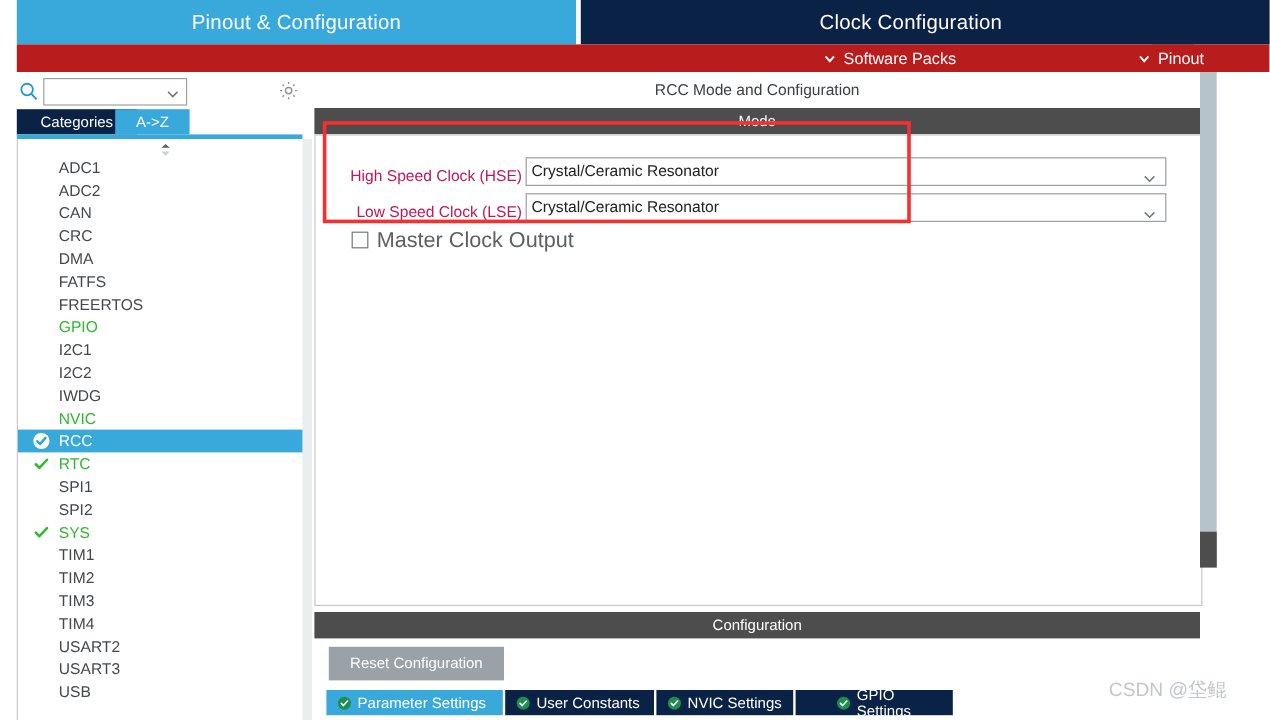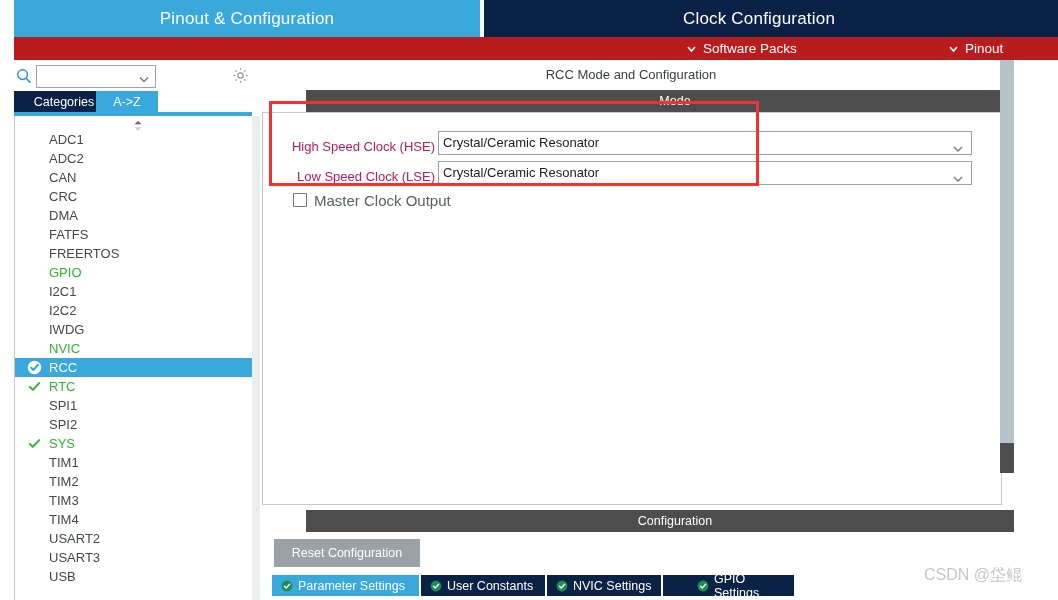--- a/index.html
+++ b/index.html
@@ -73,42 +73,42 @@
   .rightpanel { position:absolute; left:262px; top:60px; width:796px; height:540px; background:#ffffff; }
 
   .panel-title {
     position:absolute; left:0; top:0; width:738px; height:28px;
     display:flex; align-items:center; justify-content:center;
     font-size:13px; color:#3b3f42; background:#ffffff;
   }
   .section-head {
     position:absolute; height:22px; width:738px;
     display:flex; align-items:center; justify-content:center;
-    background:#4d4d4d; color:#ffffff; font-size:12.5px;margin-left:44px;
+    background:#4d4d4d; color:#ffffff; font-size:12.5px;
   }
   .mode-box {
     position:absolute; left:0; top:110px; width:738px; height:333px;
     border:1px solid #c8c8c8; background:#ffffff;
   }
   .field-row { position:absolute; left:0; height:24px; }
   .field-label {
     position:absolute; top:4px; height:24px; line-height:24px;
     font-size:13px; color:#be185d; text-align:right;
   }
   .field-select {
     position:absolute; top:0; height:24px;
     border:1px solid #9aa0a4; background:#ffffff;
     font-size:13px; color:#222; line-height:22px; padding-left:4px;
     box-sizing:border-box; white-space:nowrap; overflow:hidden;
   }
   .field-select .chev { position:absolute; right:7px; top:7px; }
 
   .chk-row { position:absolute; left:292px; top:180px; height:18px; display:flex; align-items:center; gap:7px; }
   .chkbox { width:12px; height:12px; border:1px solid #767676; background:#fff; }
-  .chk-label { font-size:15px; color:#5c6063; }
+  .chk-label { font-size:18px; color:#5c6063; }
 
   
   .reset-btn {
     position:absolute; left:12px; top:479px; width:146px; height:28px;
     background:#9aa2a8; color:#ffffff; font-size:12.5px;
     display:flex; align-items:center; justify-content:center;
   }
   .conf-tabs { position:absolute; left:10px; top:515px; height:21px; }
   .conf-tab {
     position:absolute; top:0; height:21px;

